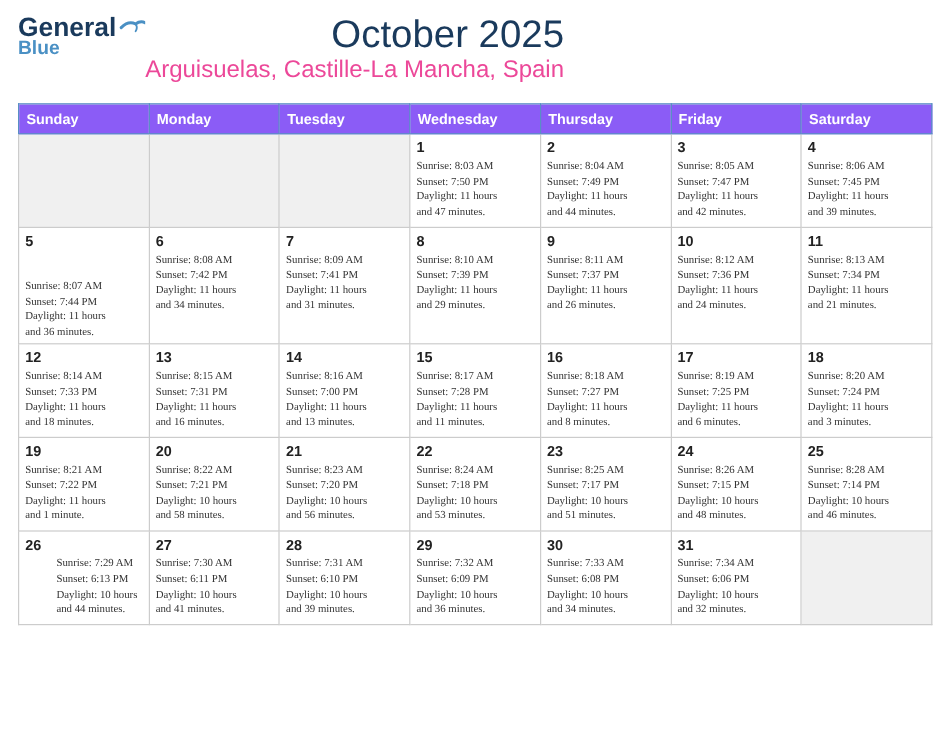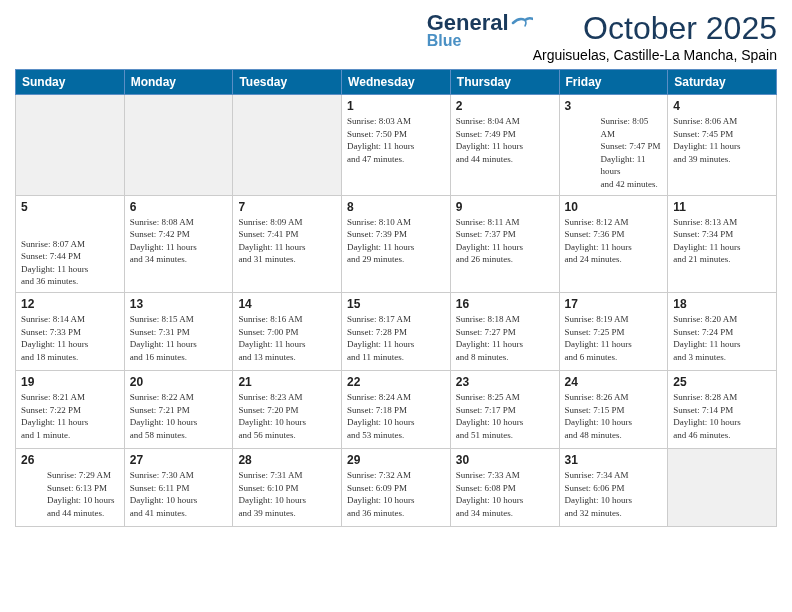--- a/index.html
+++ b/index.html
@@ -1,23 +1,23 @@
 <!DOCTYPE html>
 <html><head>
   <meta charset="utf-8">
   <style>
     * { box-sizing: border-box; margin: 0; padding: 0; }
     body { font-family: Arial, sans-serif; background: #fff; width: 792px; height: 612px; overflow: hidden; }
     .container { width: 792px; padding: 10px 15px; }
-    .header { display: flex; align-items: flex-start; justify-content: flex-end; margin-bottom: 6px; }
+    .header { display: flex; align-items: flex-start; justify-content: flex-start; margin-bottom: 16px; }
     .title-section { text-align: right; }
     .month-title { font-size: 32px; color: #1a3a5c; font-weight: 300; }
-    .subtitle { font-size: 14px; color: #000000; }
+    .subtitle { font-size: 20px; color: #ec4899; }
     .calendar { width: 100%; border-collapse: collapse; table-layout: fixed; }
-    .calendar th { background: #0369a1; color: #fff; text-align: left; padding: 5px 6px; font-size: 12px; font-weight: bold; border: 1px solid #5a8ec5; }
+    .calendar th { background: #8b5cf6; color: #fff; text-align: left; padding: 5px 6px; font-size: 12px; font-weight: bold; border: 1px solid #5a8ec5; }
     .calendar td { border: 1px solid #ccc; vertical-align: top; padding: 4px 5px; font-size: 9.5px; color: #333; height: 78px; background: #fff; }
     .calendar td.shaded { background: #f0f0f0; }
     .date-num { font-size: 12px; font-weight: bold; color: #222; margin-bottom: 2px; }
     .cell-text { font-size: 9px; line-height: 1.4; color: #333; font-family: Liberation Serif, serif; }
     .logo-wrapper { display: flex; align-items: center; gap: 4px; }
   </style>
 </head>
 <body>
 
 <div class="container">
@@ -66,21 +66,21 @@
           </td>
           <td>
             <div class="date-num">2</div>
             <div class="cell-text" style="white-space: pre-line;">Sunrise: 8:04 AM
 Sunset: 7:49 PM
 Daylight: 11 hours
 and 44 minutes.</div>
           </td>
           <td>
             <div class="date-num">3</div>
-            <div class="cell-text" style="white-space: pre-line; margin-left: 36px;">Sunrise: 8:05 AM
+            <div class="cell-text" style="white-space: pre-line;">Sunrise: 8:05 AM
 Sunset: 7:47 PM
 Daylight: 11 hours
 and 42 minutes.</div>
           </td>
           <td>
             <div class="date-num">4</div>
             <div class="cell-text" style="white-space: pre-line;">Sunrise: 8:06 AM
 Sunset: 7:45 PM
 Daylight: 11 hours
 and 39 minutes.</div>

